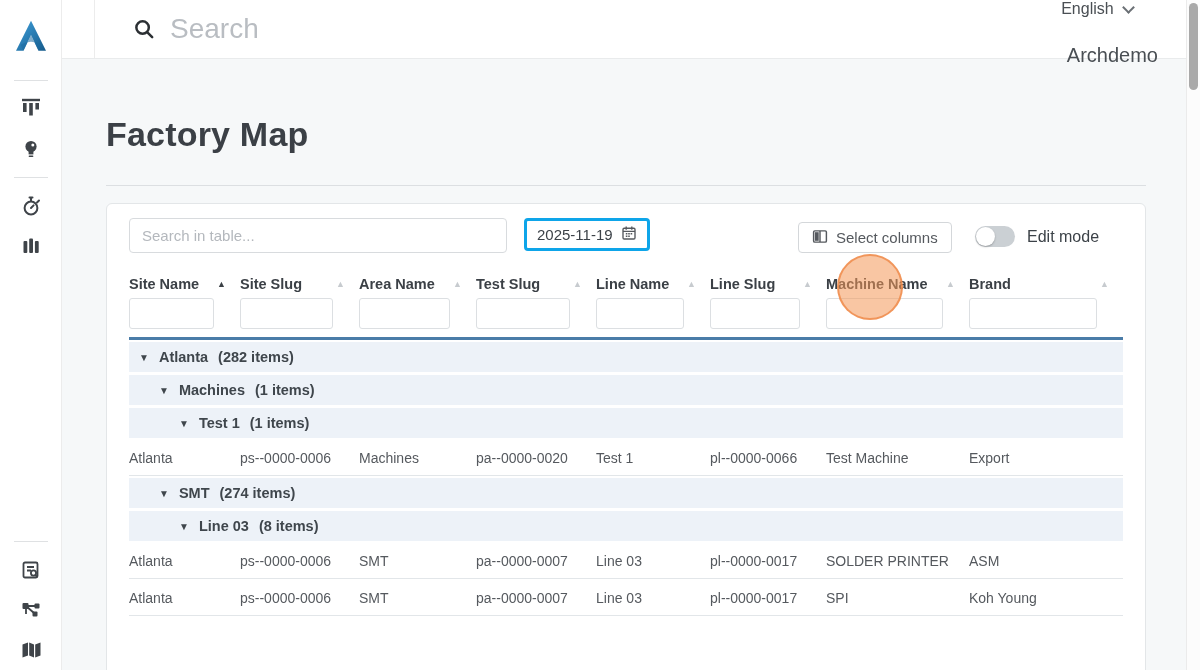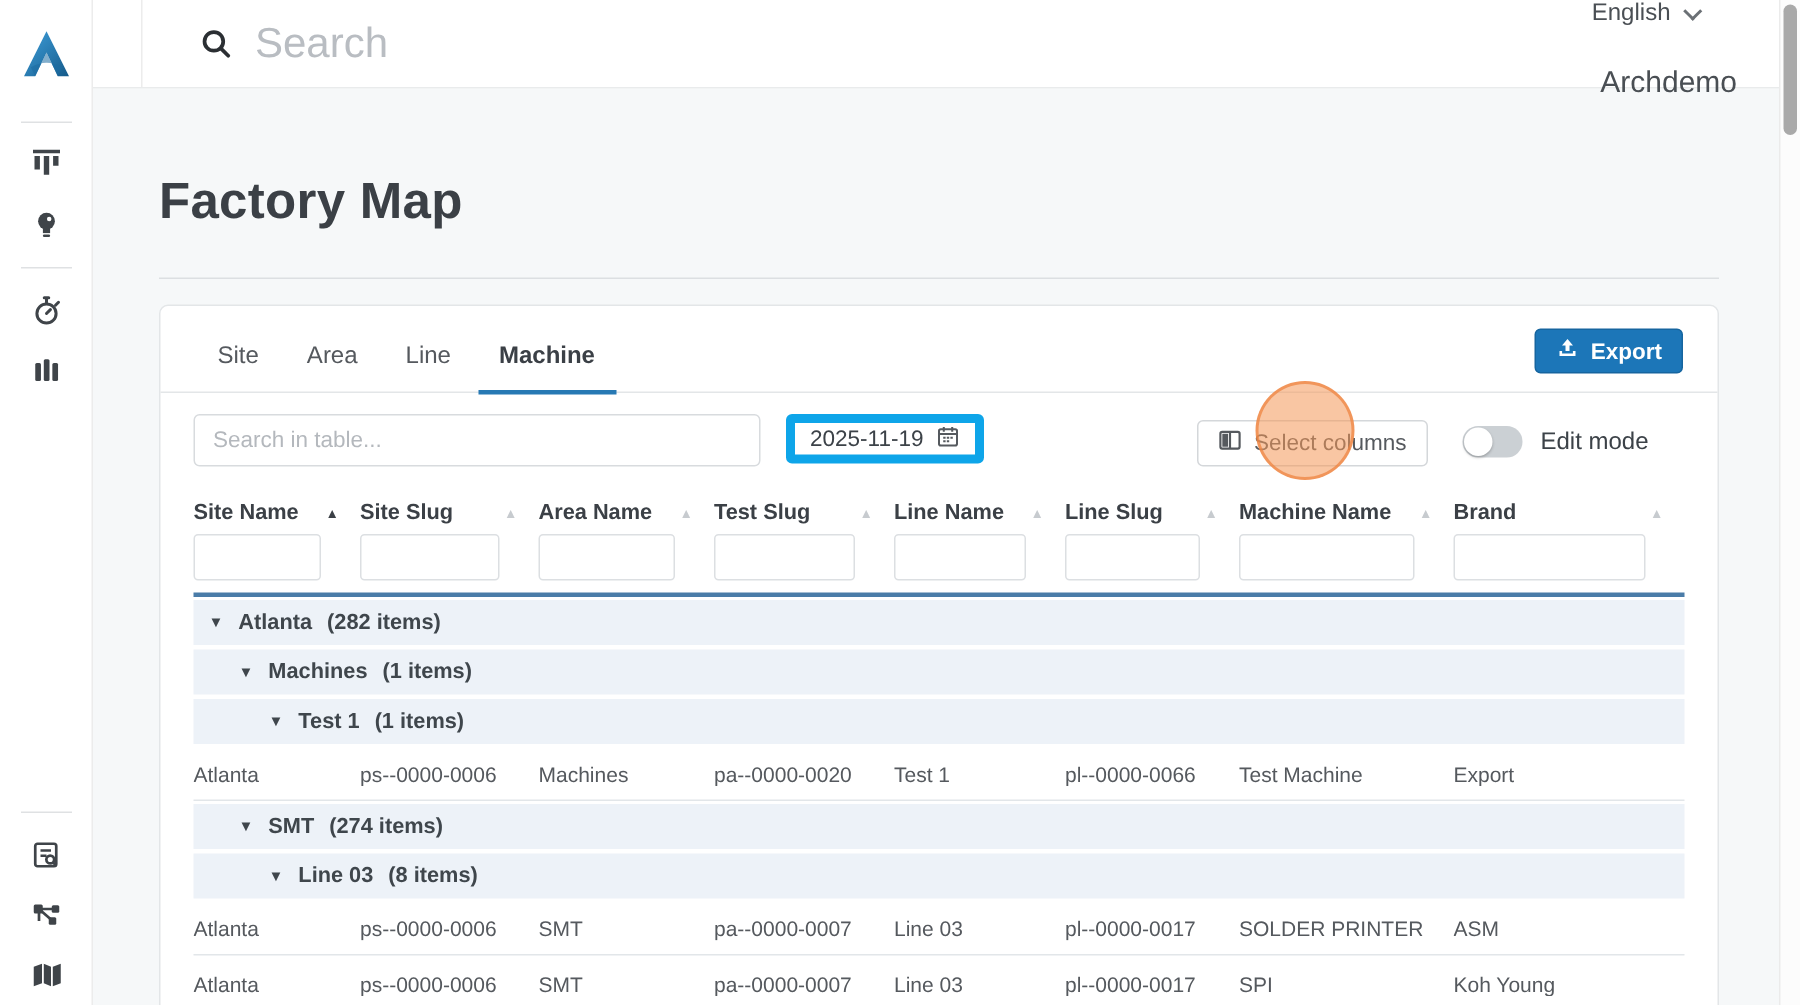--- a/index.html
+++ b/index.html
@@ -43,21 +43,21 @@
   .tab.active { font-weight:700; color:#3b4046; }
   .tab.active::after { content:""; position:absolute; left:2px; right:2px; bottom:-2px; height:3px; background:#2779b4; }
   .export-btn { position:absolute; right:23px; top:15px; height:30px; padding:0 13px; background:#1c76b8;
                 border:1px solid #16659f; border-radius:4px; color:#fff; font-size:15px; font-weight:600;
                 display:flex; align-items:center; gap:7px; cursor:pointer; }
 
   .controls { position:relative; height:62px; padding:14px 22px 0 22px; }
   .table-search { width:378px; height:35px; border:1px solid #d8dbde; border-radius:4px; padding:0 12px;
                   font-size:15px; font-family:"Liberation Sans", sans-serif; outline:none; color:#4d5359; }
   .table-search::placeholder { color:#b4b8bd; }
-  .date-box { position:absolute; left:417px; top:14px; height:33px; padding:0 10px; border:6px solid #0ea5e9;
+  .date-box { position:absolute; left:417px; top:14px; height:33px; padding:0 10px; border:3px solid #0ea5e9;
               border-radius:4px; display:flex; align-items:center; gap:8px; font-size:15px; color:#3c4248; cursor:pointer; }
   .colsel-btn { position:absolute; left:691px; top:18px; height:31px; padding:0 13px; background:#fff;
                 border:1px solid #d4d7da; border-radius:4px; display:flex; align-items:center; gap:8px;
                 font-size:15px; color:#55595e; cursor:pointer; }
   .toggle-wrap { position:absolute; left:868px; top:22px; display:flex; align-items:center; gap:12px; }
   .toggle { width:40px; height:21px; background:#cbd0d4; border-radius:11px; position:relative; cursor:pointer; }
   .toggle .knob { position:absolute; left:1px; top:1px; width:19px; height:19px; background:#fff; border-radius:50%;
                   box-shadow:0 1px 2px rgba(0,0,0,0.25); }
   .toggle-label { font-size:16px; color:#3c4248; }
 
@@ -201,37 +201,20 @@
       </svg>
     </div>
   </div>
 </header>
 
 <main class="main">
   <h1 class="page-title">Factory Map</h1>
   <div class="title-divider"></div>
 
   <section class="card">
-    <div class="tabbar">
-      <div id="tabs" style="display: flex;">
-          <div class="tab">Site</div>
-          <div class="tab">Area</div>
-          <div class="tab">Line</div>
-          <div class="tab active">Machine</div>
-        </div>
-      <button class="export-btn">
-        <span>
-          <svg width="16" height="16" viewBox="0 0 24 24" fill="#fff">
-            <path d="M12 3 L17.5 9.5 H14 V15 H10 V9.5 H6.5 Z"></path>
-            <path d="M4 15 v5 h16 v-5 h-2.6 v2.4 H6.6 V15 Z"></path>
-            </svg>
-        </span>
-        <span>Export</span>
-      </button>
-    </div>
 
     <div class="controls">
       <input class="table-search" placeholder="Search in table..." style="">
       <div class="date-box">
         <span>2025-11-19</span>
         <span>
           <svg width="16" height="16" viewBox="0 0 20 20" fill="none" stroke="#55595e" stroke-width="1.7">
             <rect x="2.5" y="4" width="15" height="13.5" rx="1.5"></rect>
             <path d="M2.5 8 h15 M6.5 2 v4 M13.5 2 v4"></path>
             <path d="M6 11 h2 M9 11 h2 M12 11 h2 M6 14 h2 M9 14 h2"></path>

